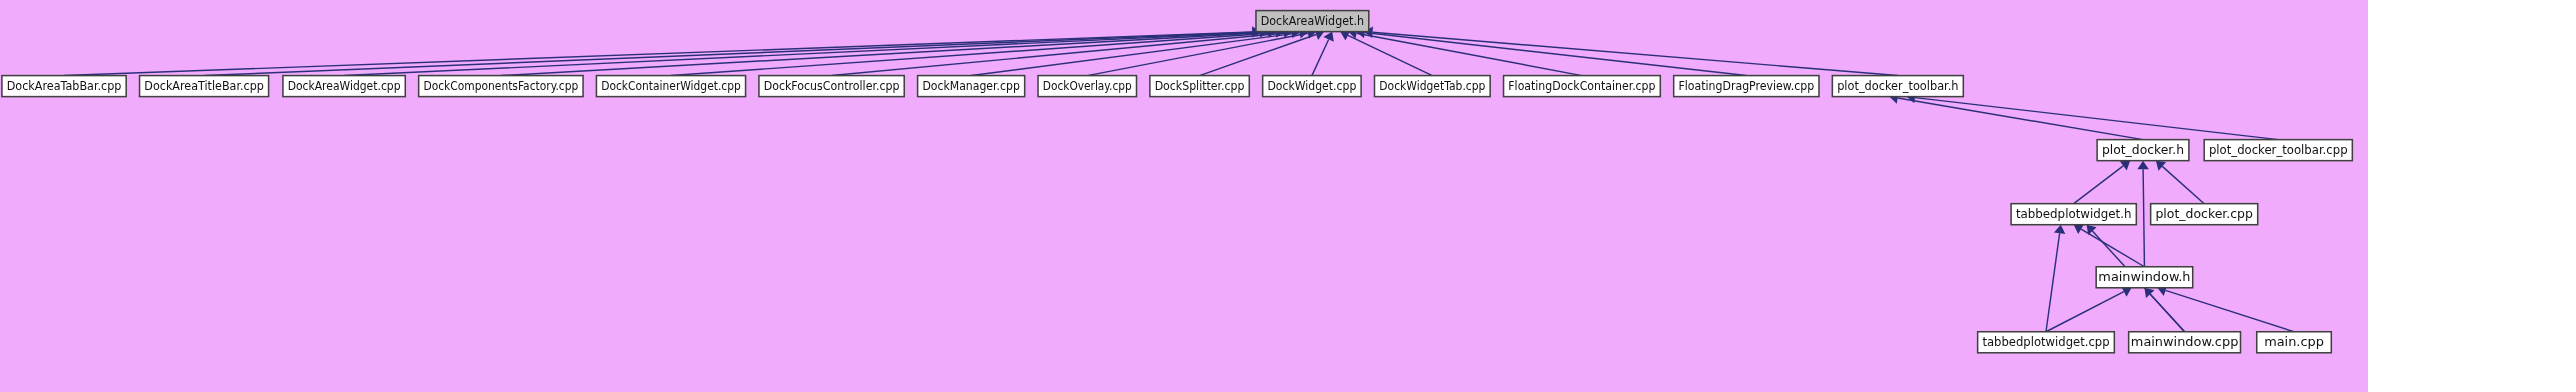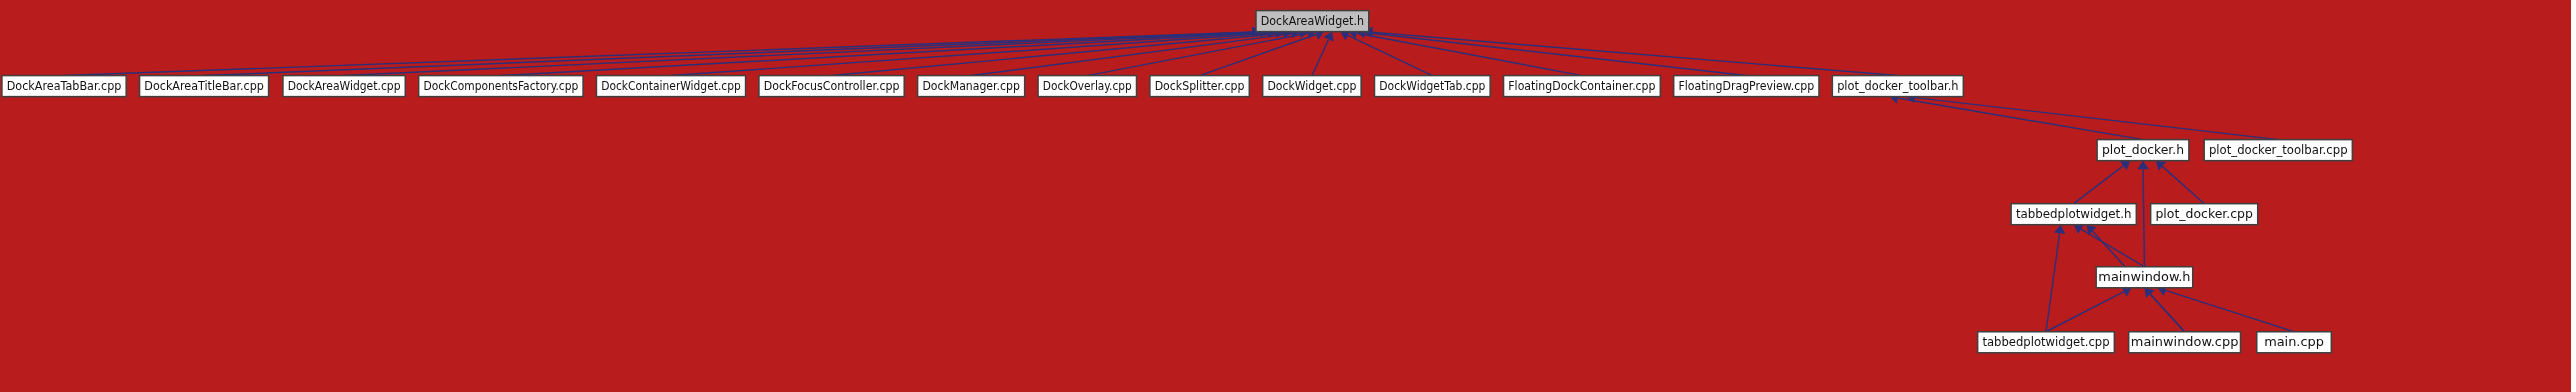--- a/index.html
+++ b/index.html
@@ -1,17 +1,17 @@
 <!DOCTYPE html>
 <html><head>
 <meta charset="utf-8">
 <style>
   html,body{margin:0;padding:0;background:#ffffff;}
   body{font-family:"DejaVu Sans","Liberation Sans",sans-serif;}
-  #graph-root{position:relative;width:2571px;height:393px;background:#b91c1c;overflow:hidden;}
+  #graph-root{position:relative;width:2368px;height:393px;background:#f0abfc;overflow:hidden;}
   #graph-svg{position:absolute;left:0;top:0;width:2576px;height:393px;}
   .node-rect{fill:#ffffff;stroke:#404040;stroke-width:1.6;}
   .node-rect.root{fill:#bfbfbf;stroke:#404040;stroke-width:1.6;}
   .node-label{font-family:"DejaVu Sans","Liberation Sans",sans-serif;font-size:13.5px;fill:#111111;
               dominant-baseline:middle;text-anchor:middle;paint-order:stroke;}
   .edge{stroke:#2b2f7a;stroke-width:1.5;fill:none;}
   .arrow-head{fill:#2b2f7a;stroke:none;}
   .node-g{cursor:pointer;}
 </style>
 </head>

